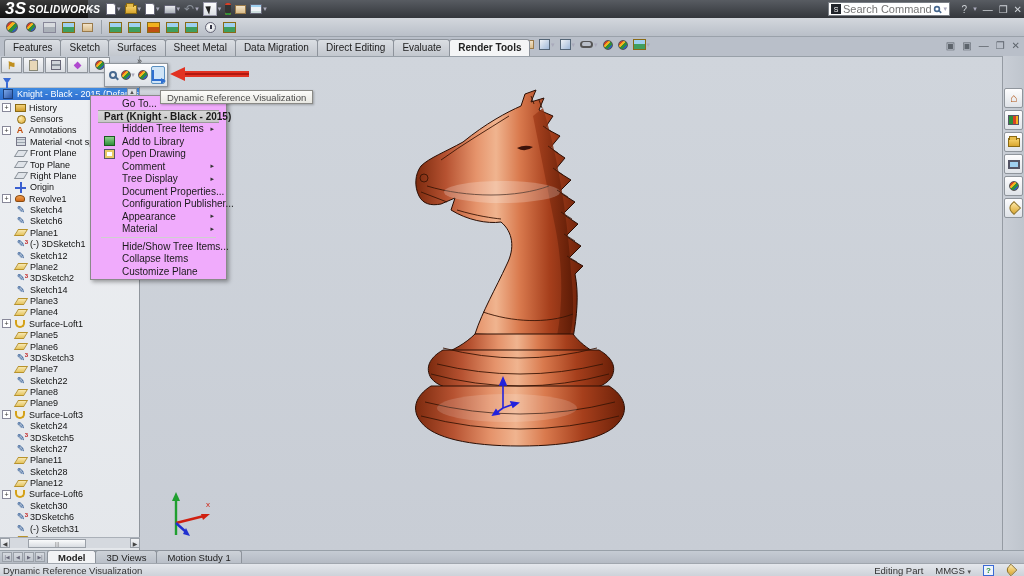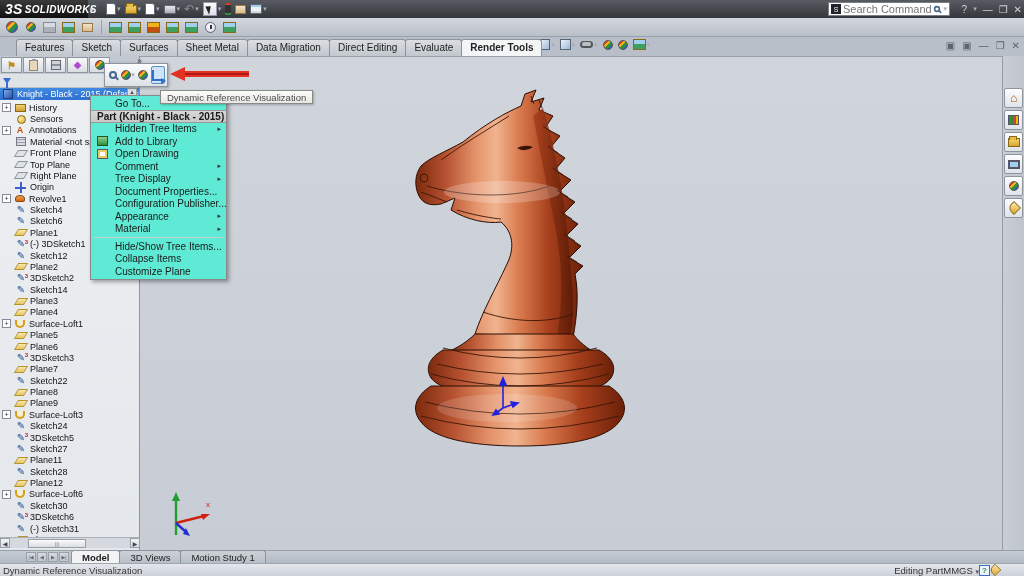--- a/index.html
+++ b/index.html
@@ -6,42 +6,42 @@
   html,body { width:1024px; height:576px; overflow:hidden; }
   body { font-family:"Liberation Sans", sans-serif; font-size:10px; color:#222; }
   #app { position:relative; width:1024px; height:576px; background:#c3c9d2; }
 
   
   .titlebar { position:absolute; left:0; top:0; width:1024px; height:18px;
     background:linear-gradient(#585c62,#33363b); display:flex; align-items:center; }
   .logo { width:88px; height:18px; background:linear-gradient(#3a3a3a,#101010);
     color:#fff; font-style:italic; font-weight:bold; font-size:10px;
     display:flex; align-items:center; padding-left:5px; letter-spacing:.3px; }
-  .logo b { color:#fff; font-size:14px; margin-right:2px; }
+  .logo b { color:#fff; font-size:17px; margin-right:2px; }
   .logo-arrow { color:#cfd2d6; font-size:8px; margin:0 4px 0 2px; }
   .tb-icons { display:flex; align-items:center; gap:4px; margin-left:8px; }
   .tbi { display:flex; align-items:center; gap:1px; }
   .dd { color:#aab; font-size:7px; }
   .title-text { position:absolute; left:0; right:0; text-align:center; color:#e6e8ea; font-size:10px; pointer-events:none; }
   .search { position:absolute; right:74px; top:2px; width:122px; height:14px; background:#fff;
     border:1px solid #7a7f86; display:flex; align-items:center; padding:0 2px; gap:2px; }
   .search input { border:none; outline:none; flex:1; font-size:11px; font-family:"Liberation Sans",sans-serif; min-width:0; }
   .sw-badge { width:10px; height:10px; background:#20242a; color:#fff; font-size:7px; display:flex; align-items:center; justify-content:center; }
   .tb-right { position:absolute; right:2px; top:0; height:18px; display:flex; align-items:center; gap:6px; color:#cfd3d8; font-size:10px; }
   .tb-right span { cursor:default; }
 
   
   .row2 { position:absolute; left:0; top:18px; width:1024px; height:19px;
     background:linear-gradient(#d3d7dd,#b9bfc8); border-bottom:1px solid #9aa1aa;
     display:flex; align-items:center; padding-left:4px; gap:4px; }
   .sep { width:1px; height:14px; background:#98a0a8; margin:0 2px; }
 
   
   .tabrow { position:absolute; left:0; top:37px; width:1024px; height:19px; background:#b9bfc9; }
-  .cmdtabs { position:absolute; left:16px; bottom:0; display:flex; height:17px; }
+  .cmdtabs { position:absolute; left:4px; bottom:0; display:flex; height:17px; }
   .ctab { height:17px; padding:2px 8px 0; font-size:10px; color:#222;
     background:linear-gradient(#dadee3,#c2c7ce); border:1px solid #8d939b; border-bottom:none;
     border-radius:3px 3px 0 0; margin-right:-1px; white-space:nowrap; }
   .ctab.active { background:#f4f5f6; font-weight:bold; position:relative; z-index:2; }
   .headsup { position:absolute; left:484px; top:2px; display:flex; align-items:center; gap:5px; }
   .winctrl { position:absolute; right:4px; top:3px; display:flex; gap:7px; color:#5d646c; font-size:10px; }
 
   
   .viewport { position:absolute; left:140px; top:56px; width:862px; height:494px;
     background:linear-gradient(#d0d5dc,#c8cdd5); border-top:1px solid #98a0a8; }
@@ -135,47 +135,47 @@
   .floatbar { position:absolute; left:104px; top:63px; width:64px; height:24px; z-index:5;
     background:linear-gradient(#fdfdfe,#dde1e6); border:1px solid #8f959c; box-shadow:1px 1px 3px rgba(0,0,0,.3);
     display:flex; align-items:center; padding:0 2px; gap:2px; }
   .fbtn { width:14px; height:18px; display:flex; align-items:center; justify-content:center; }
   .fbtn.pressed { background:#cfe4f7; border:1px solid #5a8fc0; border-radius:2px; }
   .chev { position:absolute; left:137px; top:56px; font-size:9px; color:#444; z-index:5; }
   .tooltip { position:absolute; left:160px; top:90px; height:14px; z-index:9;
     background:linear-gradient(#fcfcfa,#e8e8e2); border:1px solid #8a8a86; box-shadow:1px 1px 2px rgba(0,0,0,.25);
     font-size:9.5px; color:#4b4b4b; padding:1px 6px; white-space:nowrap; }
   .ctxmenu { position:absolute; left:90px; top:95px; width:137px; z-index:8;
-    background:#5eead4; border:1px solid #8a8a8a; box-shadow:2px 2px 4px rgba(0,0,0,.35); padding:1px 0; }
+    background:#f0abfc; border:1px solid #8a8a8a; box-shadow:2px 2px 4px rgba(0,0,0,.35); padding:1px 7px; }
   .mi { height:12.5px; display:flex; align-items:center; padding:0 6px 0 24px; font-size:10px; color:#1a1a1a; position:relative; white-space:nowrap; }
   .mi .micon { position:absolute; left:4px; width:14px; display:flex; justify-content:center; }
   .mi .arrow { position:absolute; right:5px; font-size:7px; color:#333; }
   .mi.header { background:linear-gradient(#d8d8d8,#c8c8c8); border-top:1px solid #9a9a9a; border-bottom:1px solid #9a9a9a;
     font-weight:bold; padding-left:6px; height:13px; }
   .msep { height:1px; background:#cfcfcf; margin:2px 3px; }
   .i-addlib { width:11px; height:10px; background:linear-gradient(#8fd08f,#2f8f3a); border:1px solid #1a5a20; }
   .i-opendrw { width:11px; height:10px; background:#fff; border:1px solid #556; box-shadow:inset 0 0 0 2px #e8c964; }
 
   
   .redarrow { position:absolute; left:170px; top:67px; z-index:10; }
 
   
   .bottabs { position:absolute; left:0; top:550px; width:1024px; height:13px;
-    background:linear-gradient(#c6ccd4,#b4bac3); border-top:1px solid #98a0a8; display:flex; align-items:flex-end;padding-left:24px; }
+    background:linear-gradient(#c6ccd4,#b4bac3); border-top:1px solid #98a0a8; display:flex; align-items:flex-end; }
   .navbtns { display:flex; gap:1px; padding:0 2px 1px 2px; }
   .navb { width:10px; height:10px; background:linear-gradient(#d6dae0,#bfc5cd); border:1px solid #9aa0a8;
     font-size:5px; line-height:9px; text-align:center; color:#667; }
   .btab { height:13px; padding:1px 10px 0; font-size:9.5px; background:linear-gradient(#cdd2d8,#b9bfc8);
     border:1px solid #8d939b; border-bottom:none; border-radius:3px 3px 0 0; margin-right:-1px; color:#222; }
   .btab.active { background:#f2f3f5; font-weight:bold; }
   .statusbar { position:absolute; left:0; top:563px; width:1024px; height:13px;
     background:linear-gradient(#e4e7ec,#cdd2d9); border-top:1px solid #a0a6ae;
     display:flex; align-items:center; font-size:9.5px; color:#333; }
   .status-left { padding-left:3px; flex:1; }
-  .status-right { display:flex; align-items:center; gap:0; padding-right:24px; }
+  .status-right { display:flex; align-items:center; gap:12px; padding-right:8px; }
   .helpbox { width:11px; height:11px; border:1px solid #3a6ad4; background:#eef4fc; color:#2f8f3a;
     font-size:8px; font-weight:bold; text-align:center; line-height:10px; }
 
   svg { display:block; }
 </style>
 </head>
 <body>
 
 <div id="app">
 

